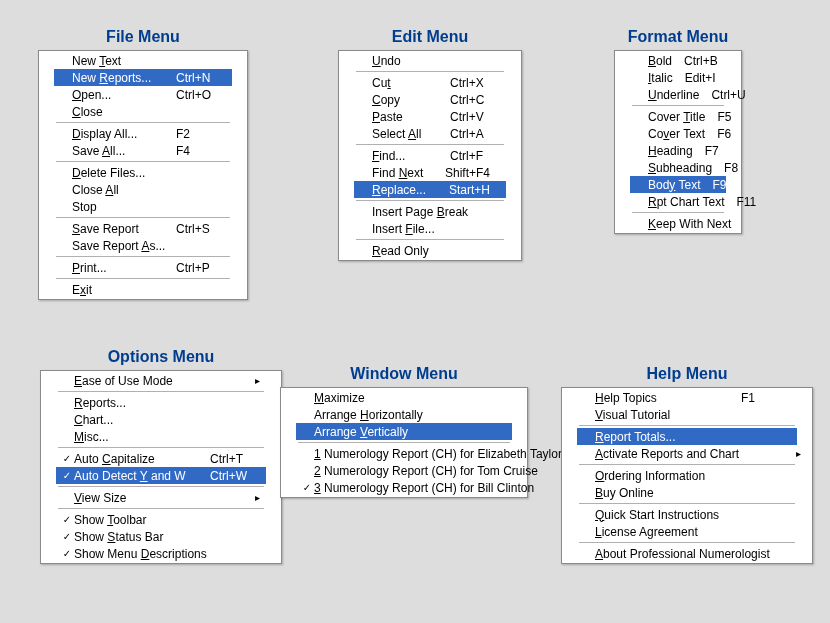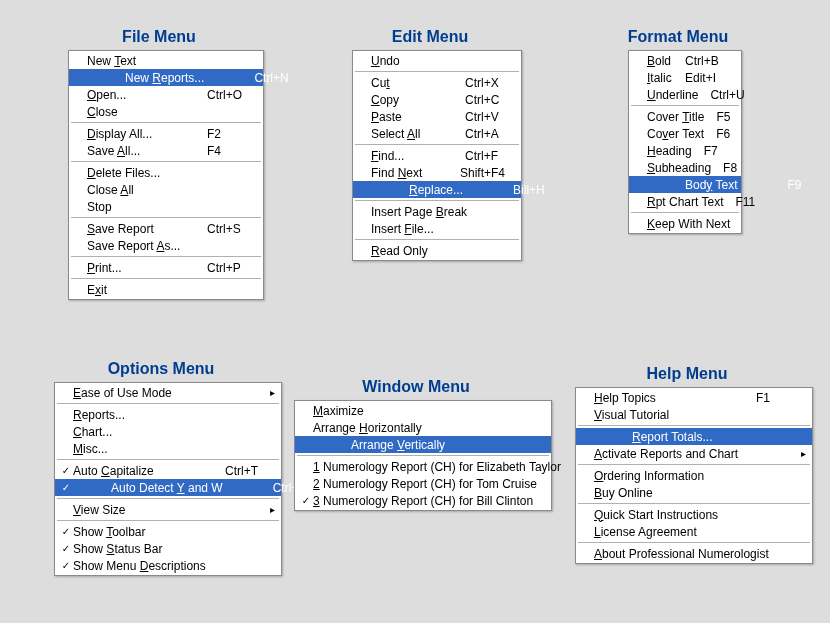--- a/index.html
+++ b/index.html
@@ -19,35 +19,33 @@
     color: #003d8f;
     font-size: 16px;
     font-weight: bold;
     text-align: center;
     margin-bottom: 4px;
   }
   .menu-panel {
     background: #fff;
     border: 1px solid #8a8a8a;
     box-shadow: 1px 1px 2px rgba(0,0,0,0.25);
-    padding: 1px 0;
-    margin-left: 14px;
+    padding: 1px 15px;
   }
   .menu-item {
     display: flex;
     align-items: center;
     height: 17px;
     padding: 0 6px 0 4px;
     color: #000;
     white-space: nowrap;
   }
   .menu-item.selected {
     background: #316ac5;
     color: #fff;
-    gap: 38px;
   }
   .menu-item.disabled {
     color: #000000;
   }
   .check-col {
     width: 14px;
     flex: 0 0 14px;
     text-align: center;
     font-size: 10px;
     line-height: 1;
@@ -71,21 +69,21 @@
   .separator {
     border-top: 1px solid #b0b0b0;
     margin: 2px 2px;
   }
   .mn { text-decoration: underline; }
 </style>
 </head>
 <body>
 
 <div id="root">
-    <div class="menu-block" style="left: 54px; top: 28px; width: 210px;">
+    <div class="menu-block" style="left: 38px; top: 28px; width: 210px;">
       <div class="menu-title">File Menu</div>
       <div class="menu-panel">
         <div class="menu-item">
           <span class="check-col"></span>
           <span class="label-col">New <span class="mn">T</span>ext</span>
           <span class="shortcut-col"></span>
           <span class="submenu-col"></span>
         </div>
         <div class="menu-item selected">
           <span class="check-col"></span>
@@ -209,21 +207,21 @@
         </div>
         <div class="menu-item">
           <span class="check-col"></span>
           <span class="label-col">Find <span class="mn">N</span>ext</span>
           <span class="shortcut-col">Shift+F4</span>
           <span class="submenu-col"></span>
         </div>
         <div class="menu-item selected">
           <span class="check-col"></span>
           <span class="label-col"><span class="mn">R</span>eplace...</span>
-          <span class="shortcut-col">Bill+H</span>
+          <span class="shortcut-col">Start+H</span>
           <span class="submenu-col"></span>
         </div>
         <div class="separator"></div>
         <div class="menu-item">
           <span class="check-col"></span>
           <span class="label-col">Insert Page <span class="mn">B</span>reak</span>
           <span class="shortcut-col"></span>
           <span class="submenu-col"></span>
         </div>
         <div class="menu-item">
@@ -301,21 +299,21 @@
         </div>
         <div class="separator"></div>
         <div class="menu-item">
           <span class="check-col"></span>
           <span class="label-col"><span class="mn">K</span>eep With Next</span>
           <span class="shortcut-col"></span>
           <span class="submenu-col"></span>
         </div>
       </div>
     </div>
-    <div class="menu-block" style="left: 40px; top: 360px; width: 242px;">
+    <div class="menu-block" style="left: 40px; top: 348px; width: 242px;">
       <div class="menu-title">Options Menu</div>
       <div class="menu-panel">
         <div class="menu-item">
           <span class="check-col"></span>
           <span class="label-col"><span class="mn">E</span>ase of Use Mode</span>
           <span class="shortcut-col"></span>
           <span class="submenu-col">▸</span>
         </div>
         <div class="separator"></div>
         <div class="menu-item">
@@ -370,21 +368,21 @@
           <span class="submenu-col"></span>
         </div>
         <div class="menu-item">
           <span class="check-col">✓</span>
           <span class="label-col">Show Menu <span class="mn">D</span>escriptions</span>
           <span class="shortcut-col"></span>
           <span class="submenu-col"></span>
         </div>
       </div>
     </div>
-    <div class="menu-block" style="left: 280px; top: 378px; width: 272px;">
+    <div class="menu-block" style="left: 280px; top: 365px; width: 248px;">
       <div class="menu-title">Window Menu</div>
       <div class="menu-panel">
         <div class="menu-item">
           <span class="check-col"></span>
           <span class="label-col"><span class="mn">M</span>aximize</span>
           <span class="shortcut-col"></span>
           <span class="submenu-col"></span>
         </div>
         <div class="menu-item">
           <span class="check-col"></span>

